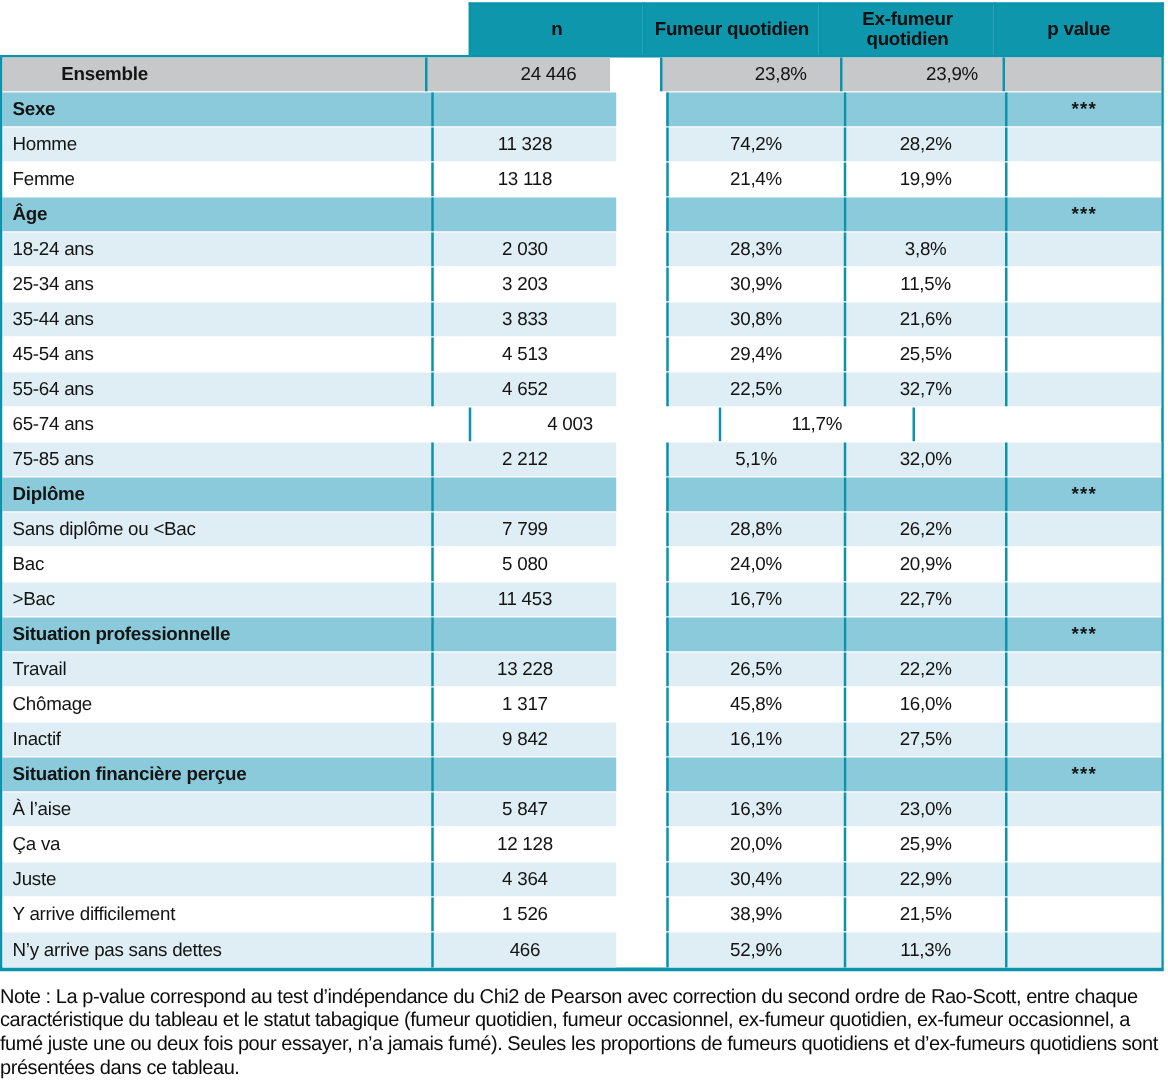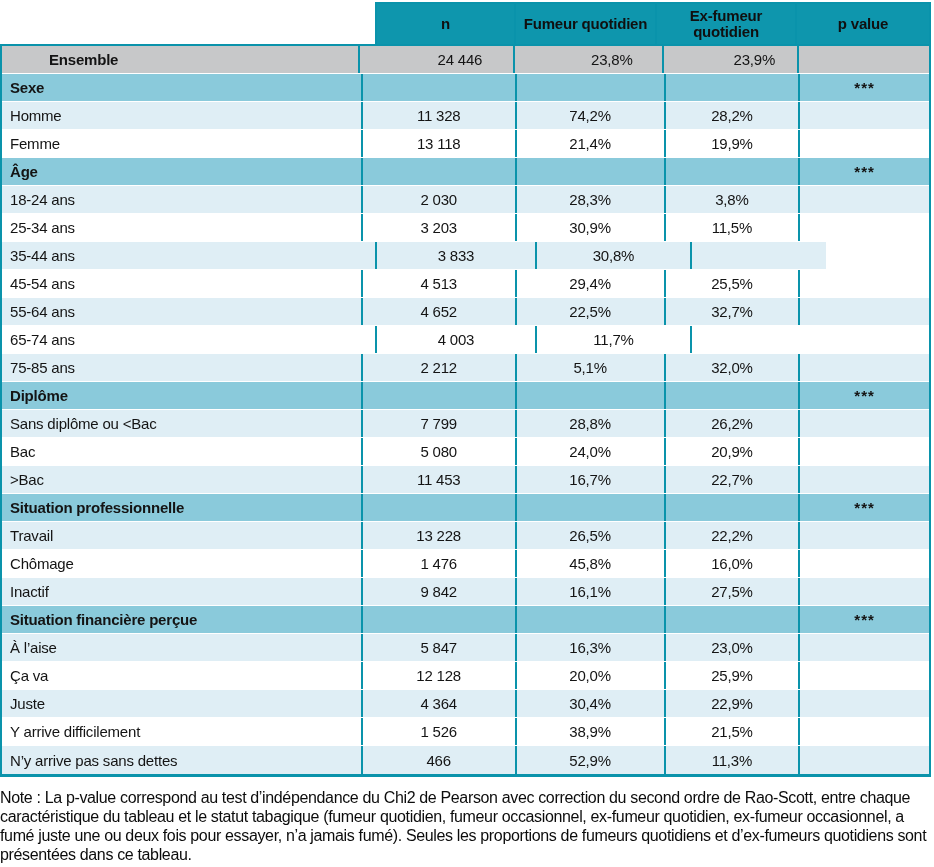--- a/index.html
+++ b/index.html
@@ -66,21 +66,21 @@
   .cell {
     display: flex;
     align-items: center;
     font-size: 15px;
     letter-spacing: -0.2px;
     overflow: hidden;
     white-space: nowrap;
   }
   .cell.c0 { width: 373px; padding-left: 8px; justify-content: flex-start; }
   .cell.c1 { width: 160px; }
-  .cell.c2 { width: 155px; }
+  .cell.c2 { width: 155px; margin-left: 40px; }
   .cell.c3 { width: 140px; }
   .cell.c4 { width: 136px; }
   .cell.c1, .cell.c2, .cell.c3, .cell.c4 {
     justify-content: center;
     border-left: 2px solid var(--border);
   }
   .row.total .cell { background: var(--total-bg); padding-left: 47px; }
   .row.total .cell.c0 { font-weight: bold; }
   .row.section .cell { background: var(--section-bg); }
   .row.section .cell.c0 { font-weight: bold; }
@@ -158,20 +158,21 @@
           <div class="cell c0">25-34 ans</div>
           <div class="cell c1">3 203</div>
           <div class="cell c2">30,9%</div>
           <div class="cell c3">11,5%</div>
           <div class="cell c4"></div>
         </div>
         <div class="row data-odd">
           <div class="cell c0">35-44 ans</div>
           <div class="cell c1">3 833</div>
           <div class="cell c2">30,8%</div>
+          <div class="cell c3">21,6%</div>
           <div class="cell c4"></div>
         </div>
         <div class="row data-even">
           <div class="cell c0">45-54 ans</div>
           <div class="cell c1">4 513</div>
           <div class="cell c2">29,4%</div>
           <div class="cell c3">25,5%</div>
           <div class="cell c4"></div>
         </div>
         <div class="row data-odd">
@@ -231,21 +232,21 @@
         </div>
         <div class="row data-odd">
           <div class="cell c0">Travail</div>
           <div class="cell c1">13 228</div>
           <div class="cell c2">26,5%</div>
           <div class="cell c3">22,2%</div>
           <div class="cell c4"></div>
         </div>
         <div class="row data-even">
           <div class="cell c0">Chômage</div>
-          <div class="cell c1">1 476</div>
+          <div class="cell c1">1 317</div>
           <div class="cell c2">45,8%</div>
           <div class="cell c3">16,0%</div>
           <div class="cell c4"></div>
         </div>
         <div class="row data-odd">
           <div class="cell c0">Inactif</div>
           <div class="cell c1">9 842</div>
           <div class="cell c2">16,1%</div>
           <div class="cell c3">27,5%</div>
           <div class="cell c4"></div>

